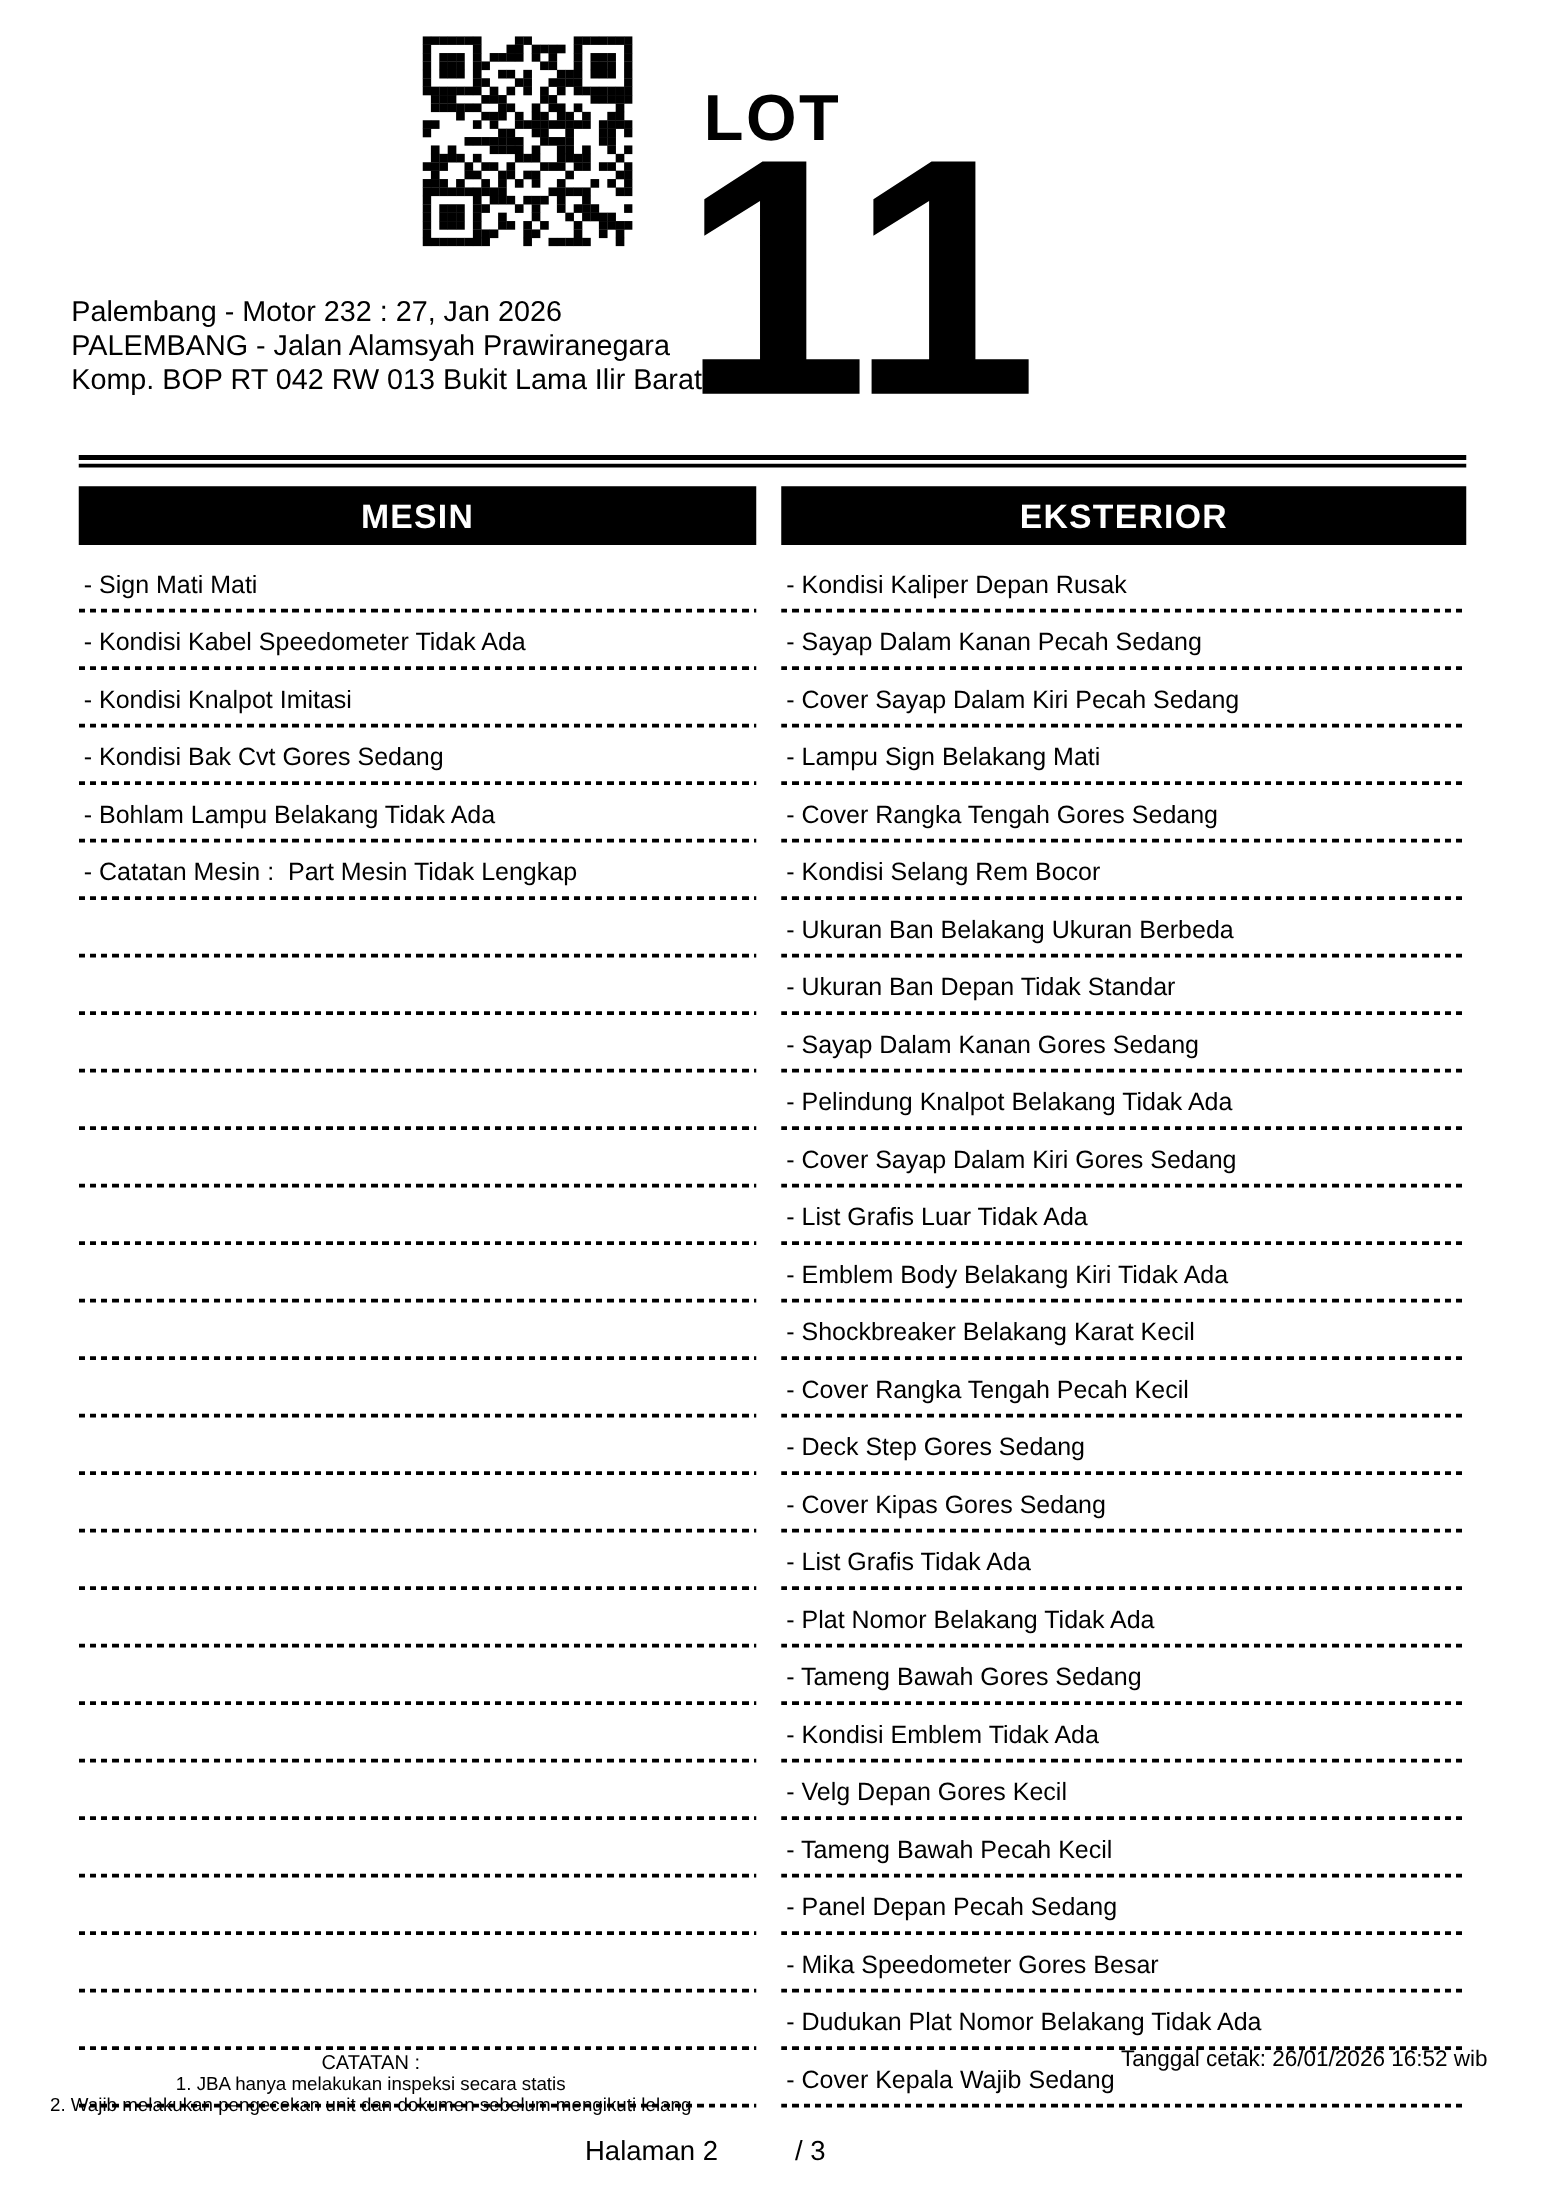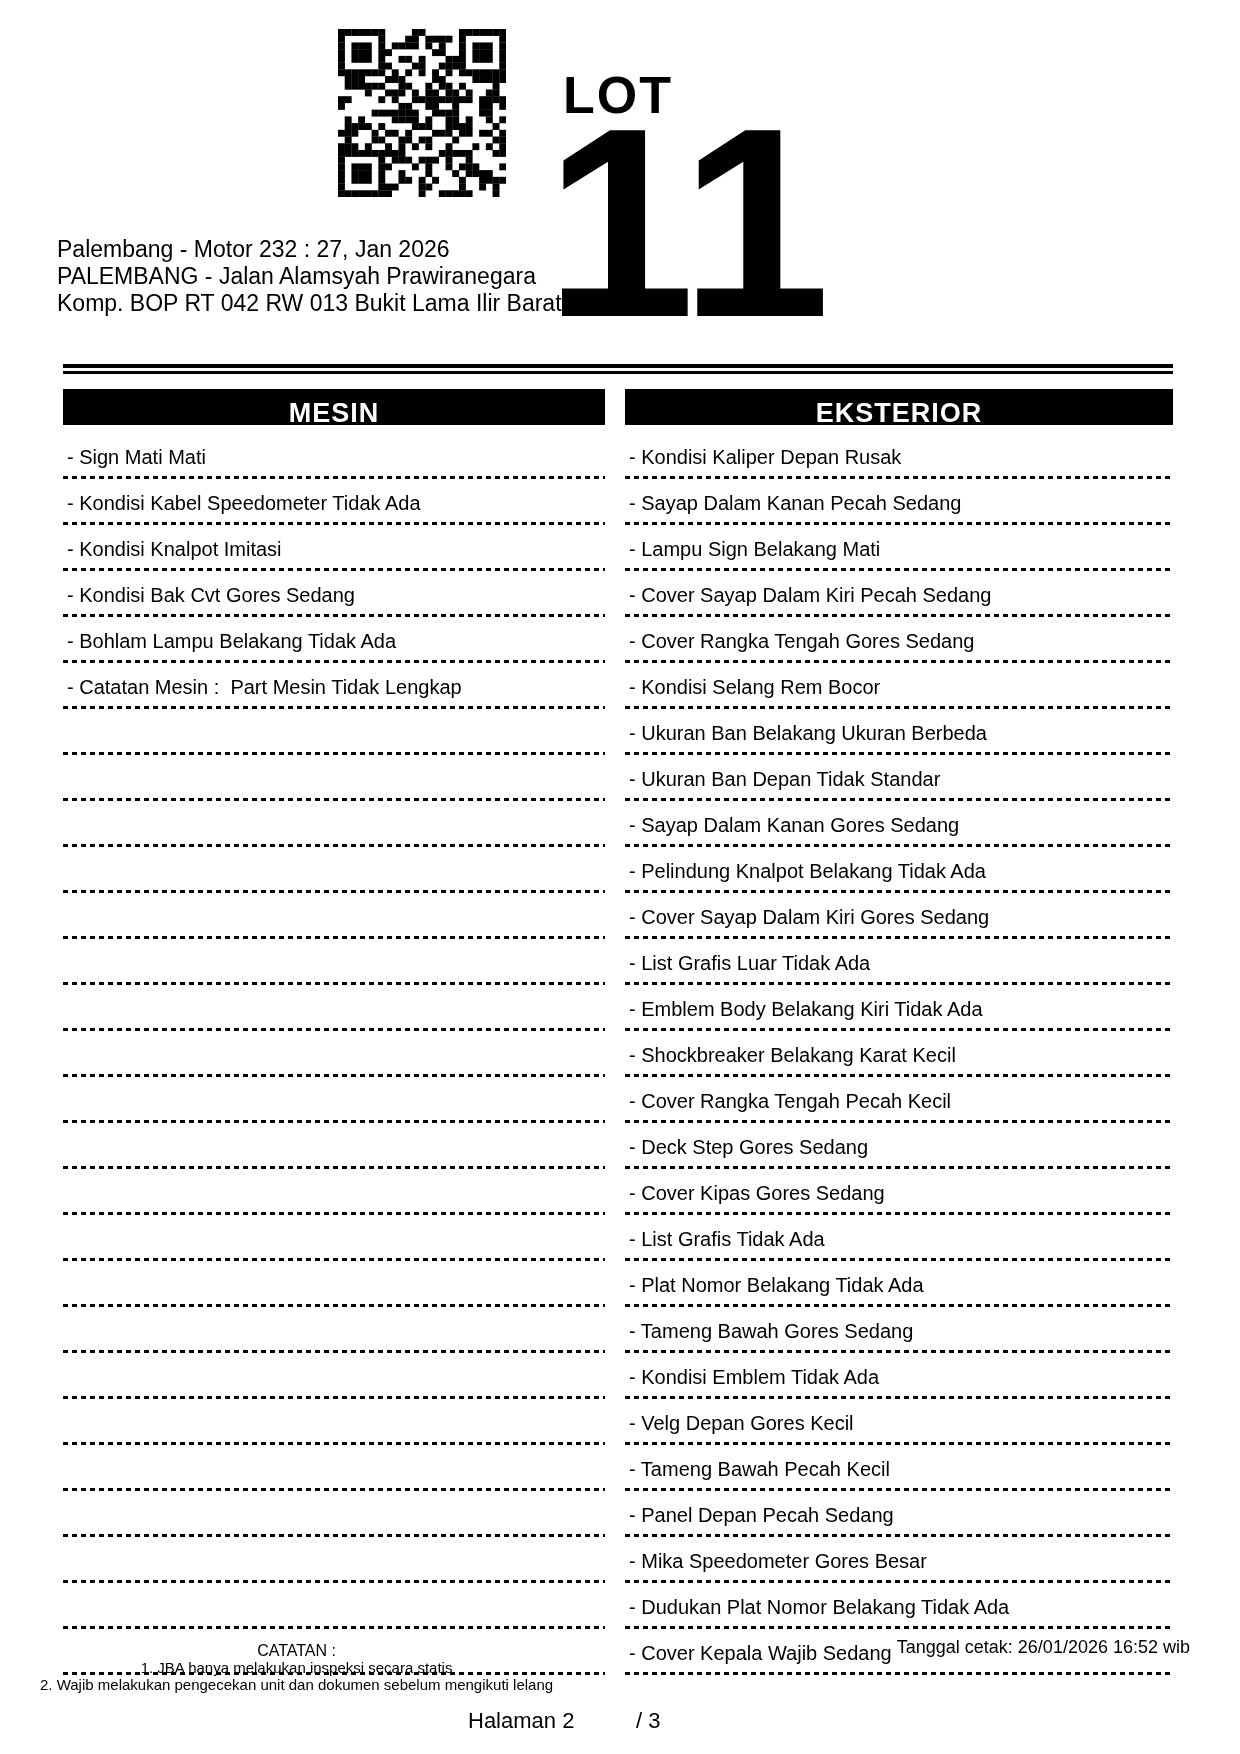--- a/index.html
+++ b/index.html
@@ -25,21 +25,21 @@
     font-size:23px;line-height:27px;
   }
   .double-rule{
     position:absolute;left:63px;top:364px;width:1110px;height:3px;
     border-top:4px solid #000;border-bottom:3px solid #000;
   }
   .col{position:absolute;top:389px;}
   .col-left{left:63px;width:542px;}
   .col-right{left:625px;width:548px;}
   .col-header{
-    height:36px;background:#000;color:#fff;
+    height:47px;background:#000;color:#fff;
     font-size:27px;font-weight:bold;line-height:48px;
     text-align:center;letter-spacing:1px;
   }
   .rows{margin-top:8px;}
   .row{position:relative;height:46px;box-sizing:border-box;}
   .row::after{
     content:"";position:absolute;left:0;right:0;bottom:0;height:3px;
     background:repeating-linear-gradient(90deg,#000 0 5px,transparent 5px 9px);
   }
   .item-text{
@@ -493,24 +493,24 @@
   <div class="col col-right">
     <div class="col-header">EKSTERIOR</div>
     <div class="rows">
         <div class="row">
           <span class="item-text">- Kondisi Kaliper Depan Rusak</span>
         </div>
         <div class="row">
           <span class="item-text">- Sayap Dalam Kanan Pecah Sedang</span>
         </div>
         <div class="row">
+          <span class="item-text">- Cover Sayap Dalam Kiri Pecah Sedang</span>
+        </div>
+        <div class="row">
           <span class="item-text">- Lampu Sign Belakang Mati</span>
-        </div>
-        <div class="row">
-          <span class="item-text">- Cover Sayap Dalam Kiri Pecah Sedang</span>
         </div>
         <div class="row">
           <span class="item-text">- Cover Rangka Tengah Gores Sedang</span>
         </div>
         <div class="row">
           <span class="item-text">- Kondisi Selang Rem Bocor</span>
         </div>
         <div class="row">
           <span class="item-text">- Ukuran Ban Belakang Ukuran Berbeda</span>
         </div>

